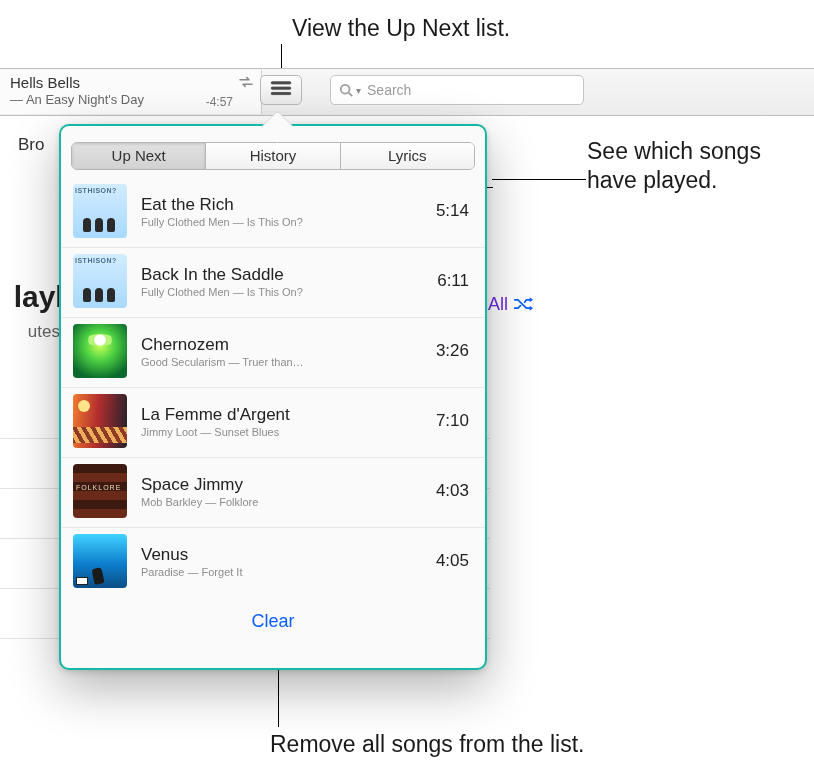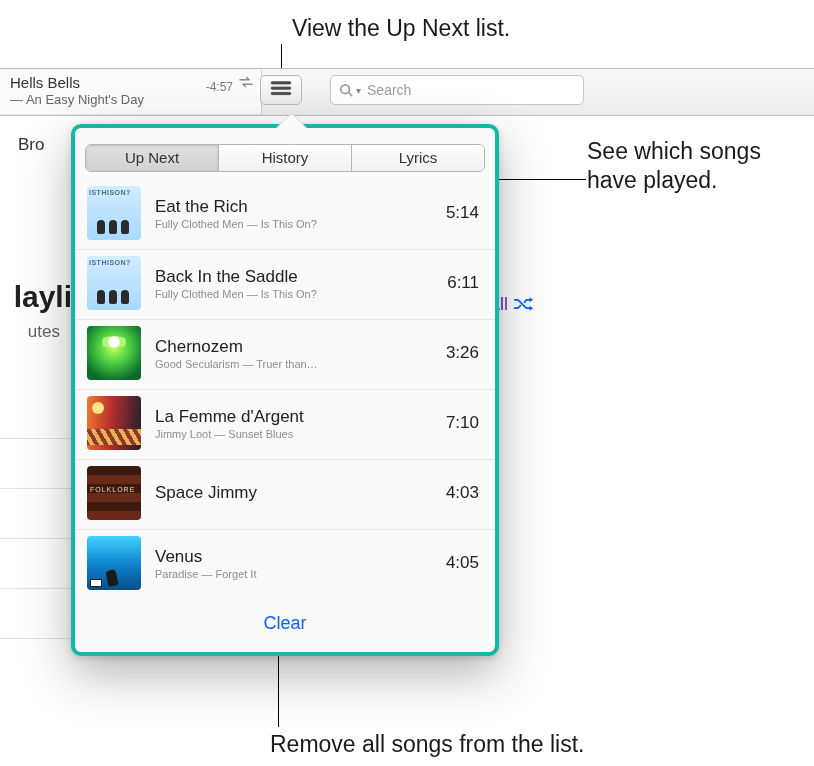--- a/index.html
+++ b/index.html
@@ -38,21 +38,21 @@
     background: #fbfbfb;
     border-right: 1px solid #cfcfcf;
     padding: 4px 44px 4px 10px;
     font-size: 14px;
     color: #333;
     overflow: hidden;
   }
   .now-playing .title { font-size: 15px; }
   .now-playing .sub { font-size: 13px; color: #666; margin-top: 1px; }
   .np-time {
-    position: absolute; right: 28px; top: 10px;
+    position: absolute; right: 28px; top: 25px;
     font-size: 12px; color: #7a7a7a;
   }
   .repeat-icon {
     position: absolute; right: 6px; top: 4px;
     width: 18px; height: 16px;
     color: #888;
   }
   .repeat-icon svg { width: 100%; height: 100%; }
 
   .up-next-btn {
@@ -88,27 +88,27 @@
   .bg-playlist { position:absolute; left:0; top:280px; font-size:30px; font-weight:600; color:#222; overflow:hidden; width:72px; text-align:right;}
   .bg-utes { position:absolute; left:0; top:322px; font-size:17px; color:#666; width:60px; text-align:right;}
   .bg-all { position:absolute; left:488px; top:294px; font-size:18px; color:#6d28d9; font-weight:500; }
   .bg-all svg { width:20px; height:14px; vertical-align:-1px; }
 
   .bg-rule { position:absolute; left:0; width:490px; height:1px; background:#e3e3e3; }
 
   
   .popover {
     position: absolute;
-    left: 71px; top: 124px;
+    left: 59px; top: 124px;
     width: 428px;
     background: #fafafa;
-    border: 4px solid #14b8a6;
+    border: 2px solid #14b8a6;
     border-radius: 10px;
     box-shadow: 0 18px 50px rgba(0,0,0,.30), 0 2px 6px rgba(0,0,0,.15);
-    padding-bottom: 18px;
+    padding-bottom: 36px;
   }
   .popover::before {
     content:"";
     position:absolute;
     top:-11px; left:205px;
     width:22px; height:22px;
     background:#fafafa;
     border-left:1px solid #d8d8d8;
     border-top:1px solid #d8d8d8;
     transform: rotate(45deg);
@@ -313,20 +313,21 @@
         <div class="meta">
           <div class="t">La Femme d'Argent</div>
           <div class="s">Jimmy Loot — Sunset Blues</div>
         </div>
         <div class="dur">7:10</div>
       </div>
       <div class="row">
         <div class="art art5"></div>
         <div class="meta">
           <div class="t">Space Jimmy</div>
+          <div class="s">Mob Barkley — Folklore</div>
         </div>
         <div class="dur">4:03</div>
       </div>
       <div class="row">
         <div class="art art6">
           <div class="sk"></div>
           <div class="pa"></div>
         </div>
         <div class="meta">
           <div class="t">Venus</div>

